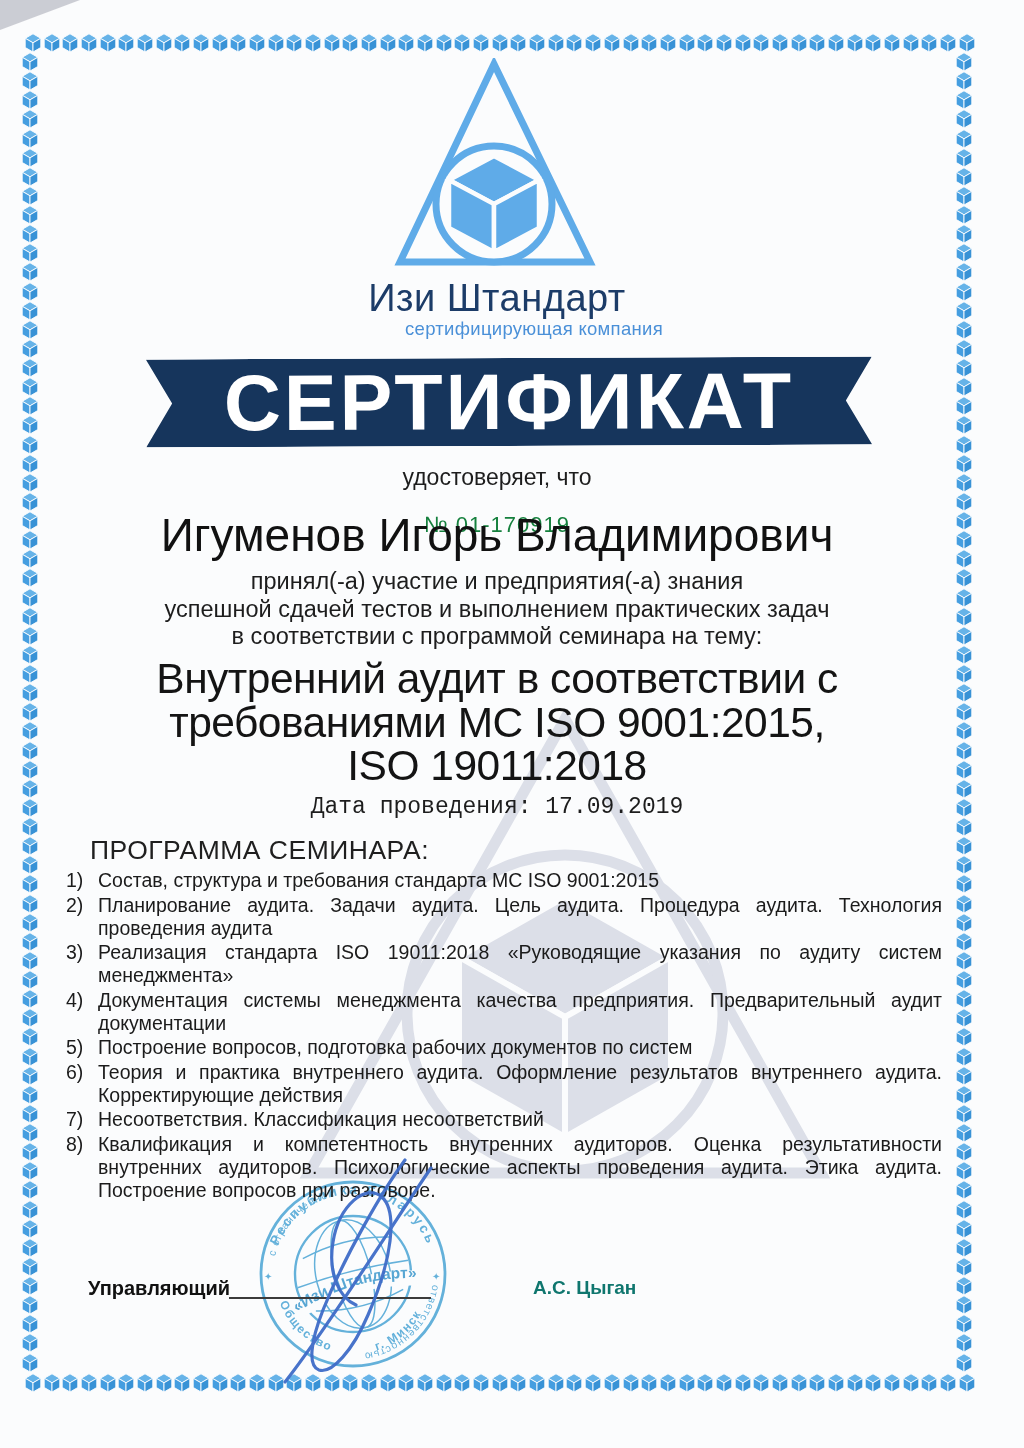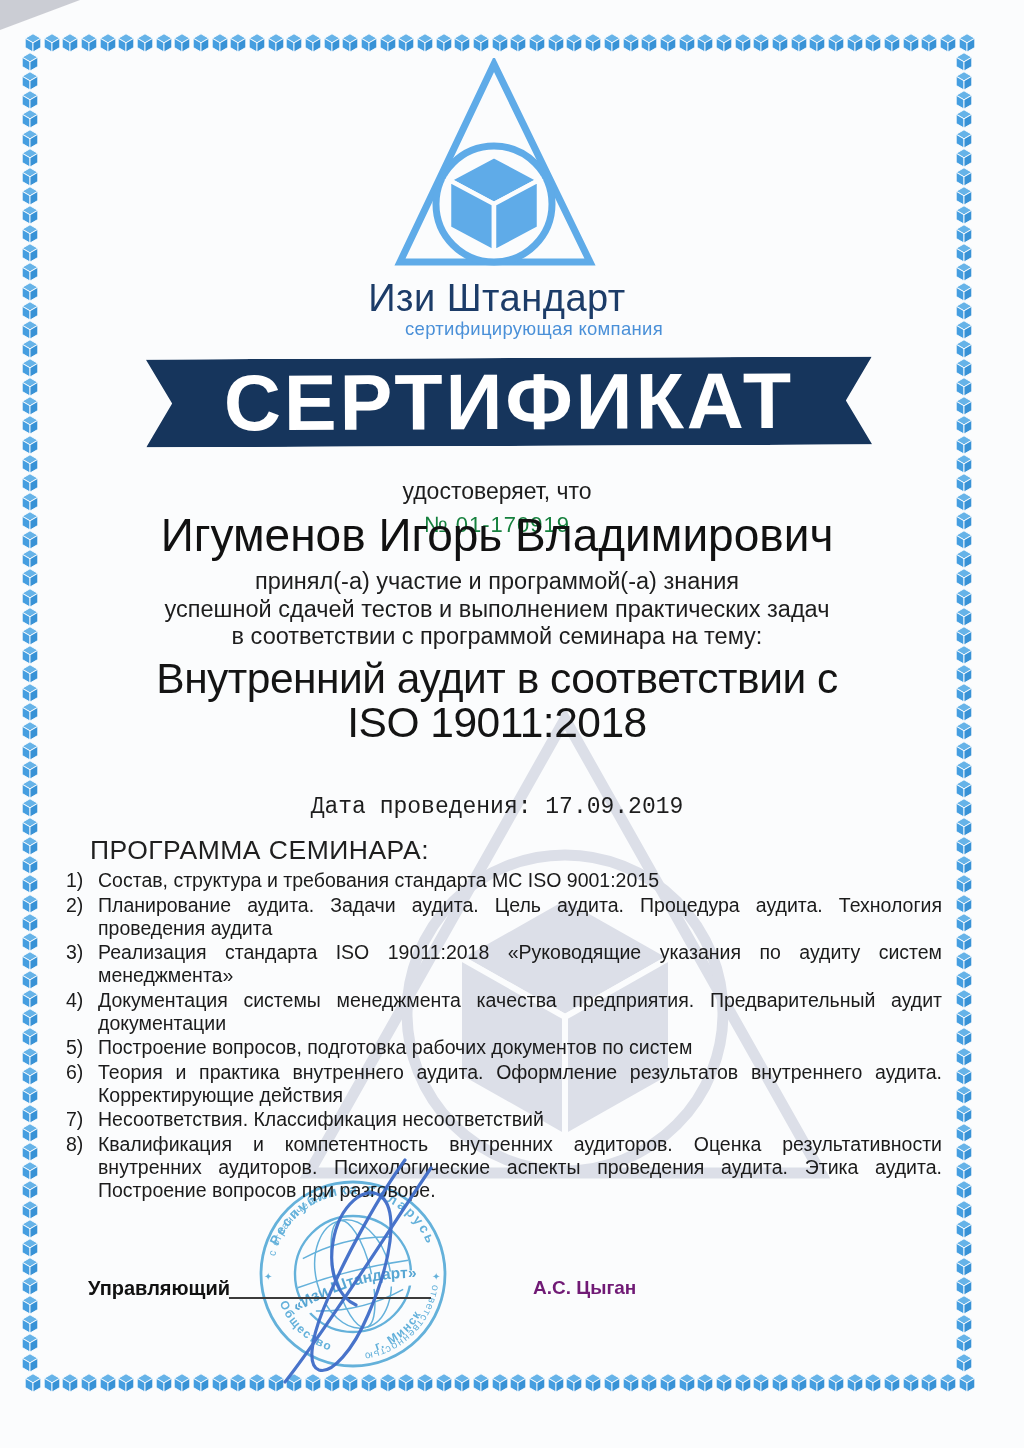--- a/index.html
+++ b/index.html
@@ -27,42 +27,42 @@
   
   #banner{
     left:146px;top:358px;width:726px;height:88px;background:#16355c;z-index:3;
     clip-path:polygon(0 0,100% 0,96.4% 50%,100% 100%,0 100%,3.6% 50%);
     transform:rotate(-0.25deg);
     display:flex;align-items:center;justify-content:center;
   }
   #banner .t{font-size:79px;font-weight:700;color:#ffffff;letter-spacing:3px;line-height:88px;}
 
   #cert-number{top:468px;font-size:22px;letter-spacing:1px;color:#15803d;margin-top:44px;}
-  #cert-attests{top:478px;font-size:23px;color:#1d1d1d;}
+  #cert-attests{top:464px;font-size:23px;color:#1d1d1d;}
   #recipient{top:508px;font-size:46px;color:#111;}
   #statement{top:568px;font-size:23.5px;line-height:27.5px;color:#1d1d1d;}
   #topic{top:657px;font-size:42.5px;line-height:43.5px;letter-spacing:-0.5px;color:#141414;}
   #date-line{top:794px;font-size:23px;color:#1d1d1d;font-family:Liberation Mono, monospace;}
 
   
   #program-heading{left:90px;top:835px;font-size:26.5px;letter-spacing:.5px;z-index:3;color:#1f1f1f;}
   #program-list{left:66px;top:869px;width:876px;z-index:3;}
   .p-item{display:flex;margin-bottom:1.5px;}
   .p-num{width:32px;flex:0 0 32px;font-size:19.5px;line-height:23px;}
   .p-txt{flex:1;font-size:19.5px;line-height:23px;text-align:justify;}
 
   
   #watermark{left:275px;top:705px;z-index:0;}
 
   
   #stamp{left:242px;top:1164px;z-index:2;opacity:.92;}
   #sig-line{left:229px;top:1297px;width:202px;height:2px;background:#3b3b3b;z-index:3;}
   #handwriting{left:255px;top:1150px;z-index:4;}
   #role-label{left:88px;top:1277px;font-size:20px;font-weight:700;z-index:3;color:#111;}
-  #signer-name{left:533px;top:1277px;font-size:19px;font-weight:700;z-index:3;color:#701a75;}
+  #signer-name{left:533px;top:1277px;font-size:19px;font-weight:700;z-index:3;color:#0f766e;}
 
   #corner-artifact{left:0;top:0;z-index:1;}
 </style>
 </head>
 <body>
 
 <div id="page">
 
   <svg id="corner-artifact" class="abs" width="90" height="34">
     <polygon points="0,0 80,0 0,30" fill="#b6b9c2" opacity="0.7"></polygon>
@@ -1304,27 +1304,28 @@
 
   <div id="banner" class="abs">
     <span class="t">СЕРТИФИКАТ</span>
   </div>
 
   <div class="centerwrap" id="cert-number">№ 01-170919</div>
   <div class="centerwrap" id="cert-attests">удостоверяет, что</div>
   <div class="centerwrap" id="recipient">Игуменов Игорь Владимирович</div>
 
   <div class="centerwrap" id="statement">
-    <div>принял(-а) участие и программой(-а) знания</div>
+    <div>принял(-а) участие и предприятия(-а) знания</div>
     <div>успешной сдачей тестов и выполнением практических задач</div>
     <div>в соответствии с программой семинара на тему:</div>
   </div>
 
   <div class="centerwrap" id="topic">
     <div>Внутренний аудит в соответствии с</div>
+    <div>требованиями МС ISO 9001:2015,</div>
     <div>ISO 19011:2018</div>
   </div>
 
   <div class="centerwrap" id="date-line">Дата проведения: 17.09.2019</div>
 
   <div class="abs" id="program-heading">ПРОГРАММА СЕМИНАРА:</div>
   <div class="abs" id="program-list">
     <div class="p-item">
         <div class="p-num">1)</div>
         <div class="p-txt">Состав, структура и требования стандарта МС ISO 9001:2015</div>

